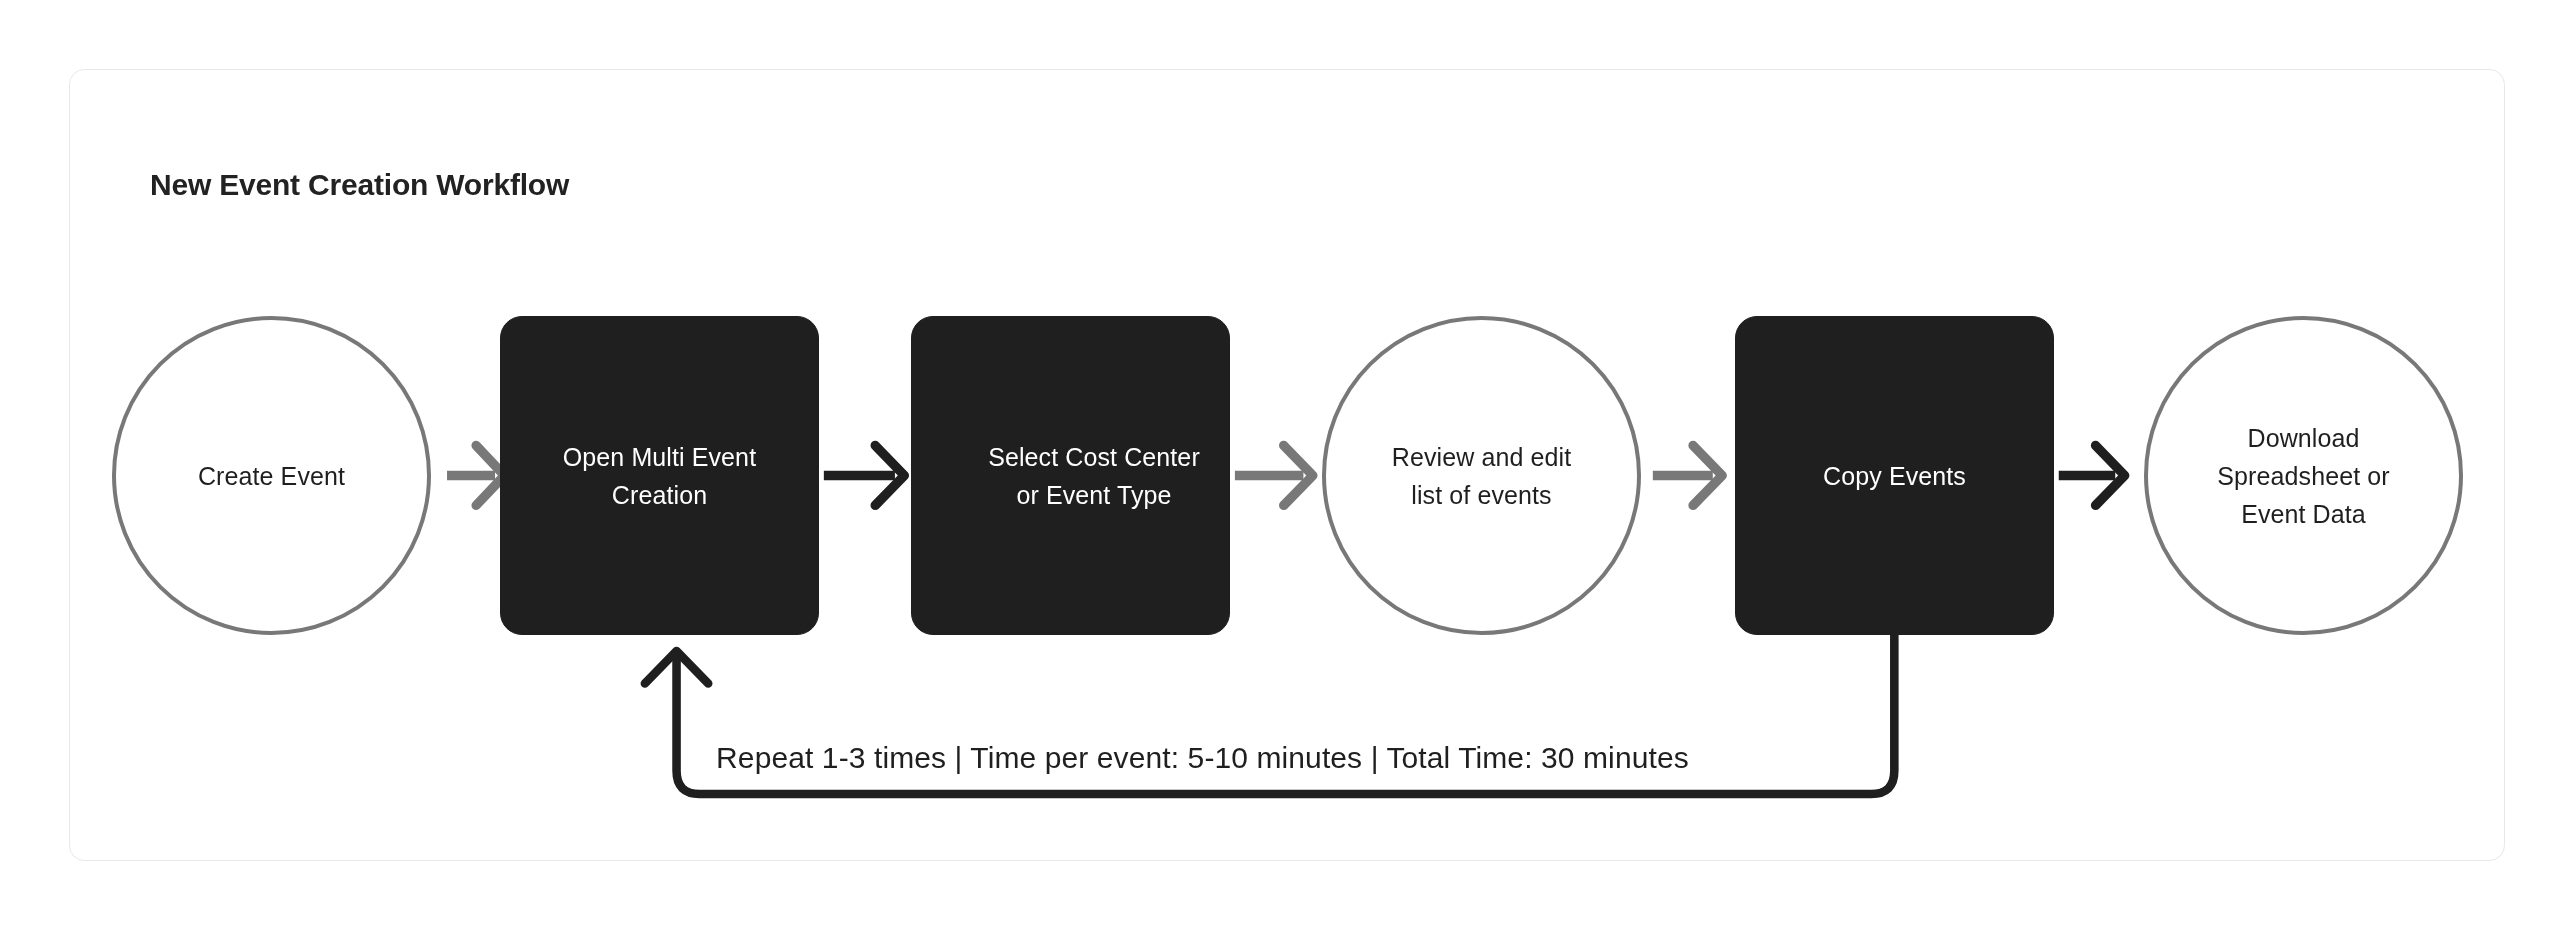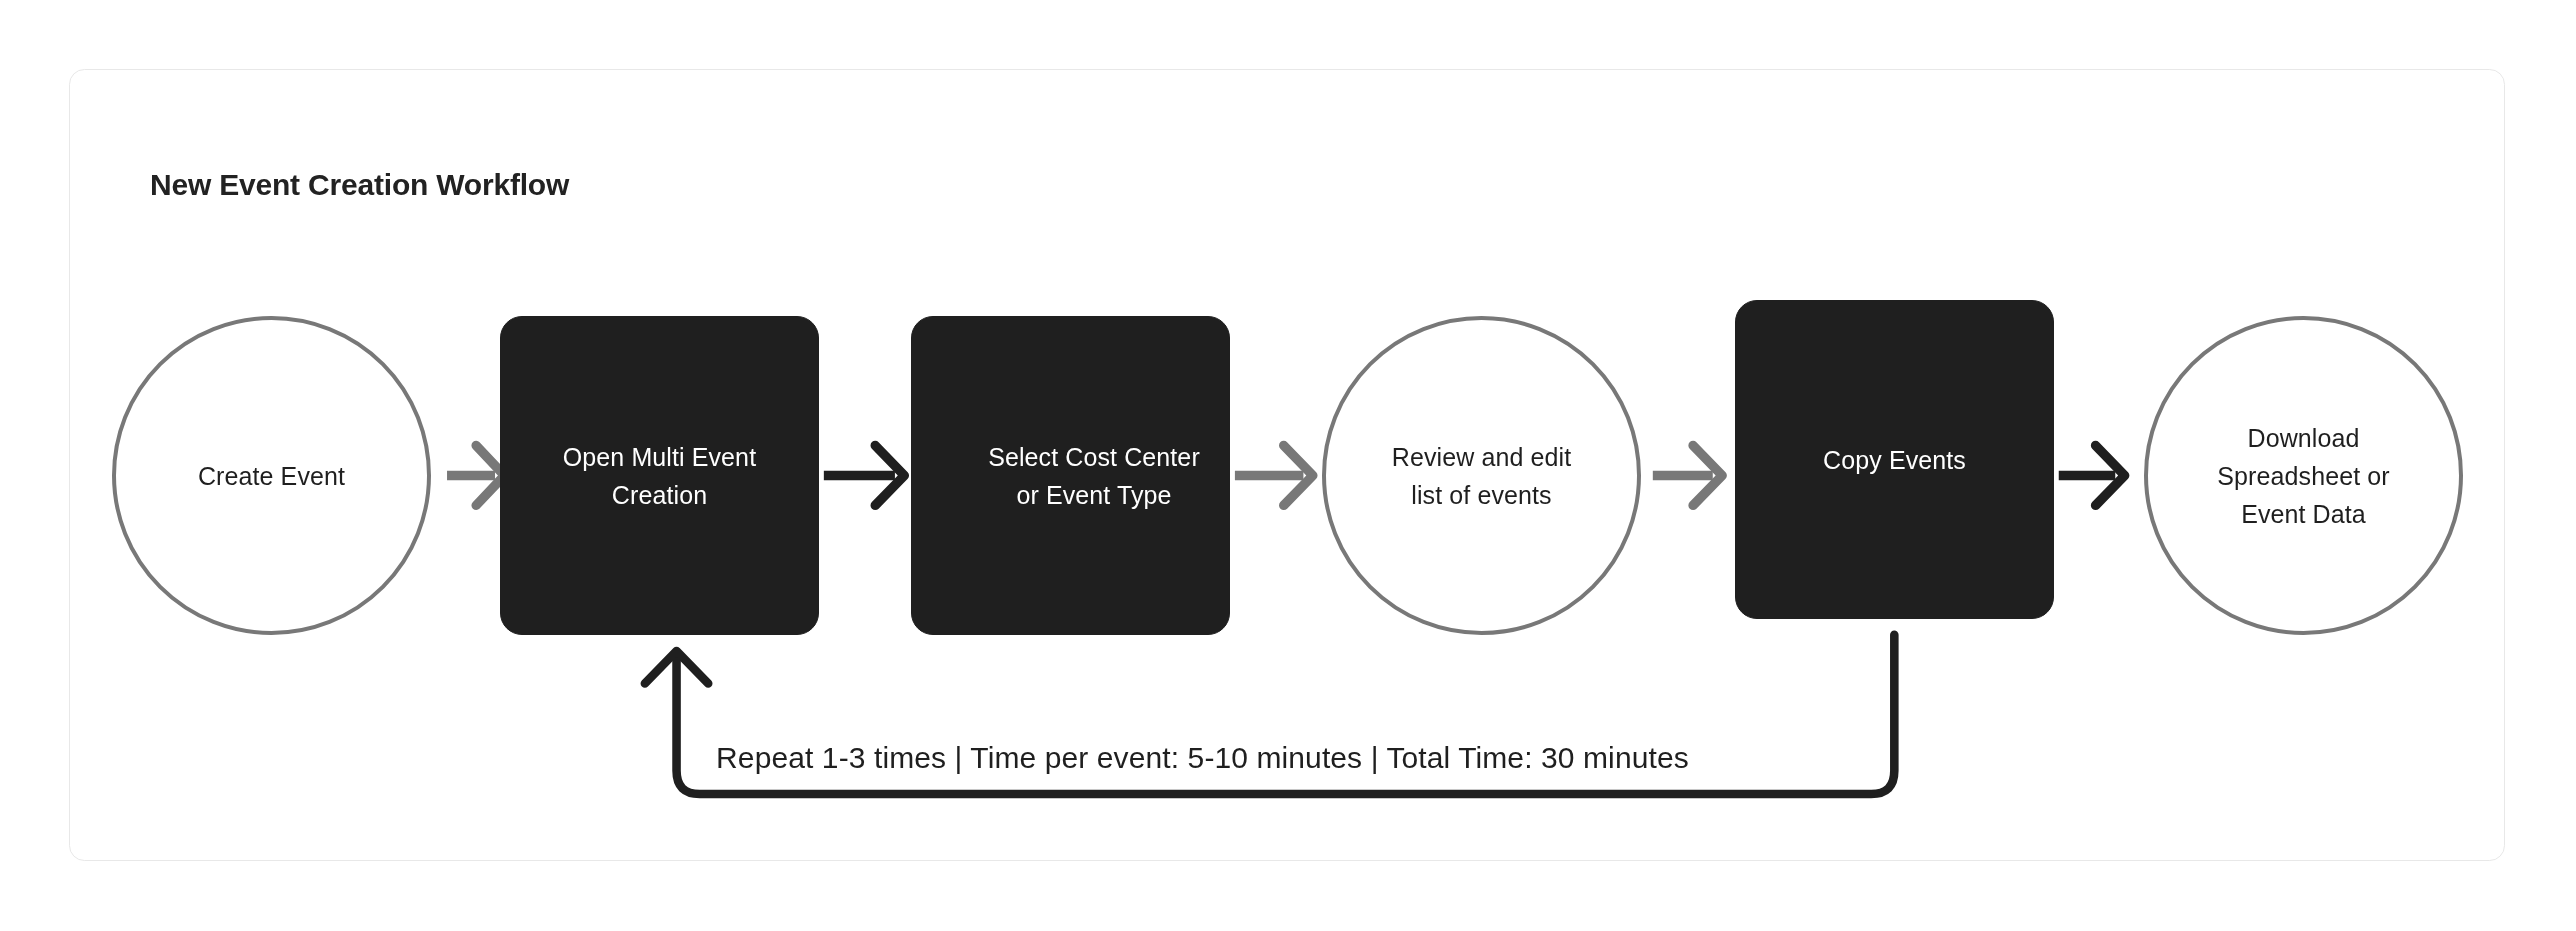--- a/index.html
+++ b/index.html
@@ -175,21 +175,21 @@
     <div class="node box" style="left:911px; top:316px;padding-left:47px;">
       <span class="node-label">Select Cost Center
 or Event Type</span>
     </div>
 
     <div class="node circle" style="left:1322px; top:316px;">
       <span class="node-label">Review and edit
 list of events</span>
     </div>
 
-    <div class="node box" style="left:1735px; top:300px;">
+    <div class="node box" style="left:1735px; top:316px;">
       <span class="node-label">Copy Events</span>
     </div>
 
     <div class="node circle" style="left:2144px; top:316px;">
       <span class="node-label">Download
 Spreadsheet or
 Event Data</span>
     </div>
 
     <div class="loop-caption">Repeat 1-3 times  |  Time per event: 5-10 minutes  |  Total Time: 30 minutes</div>

